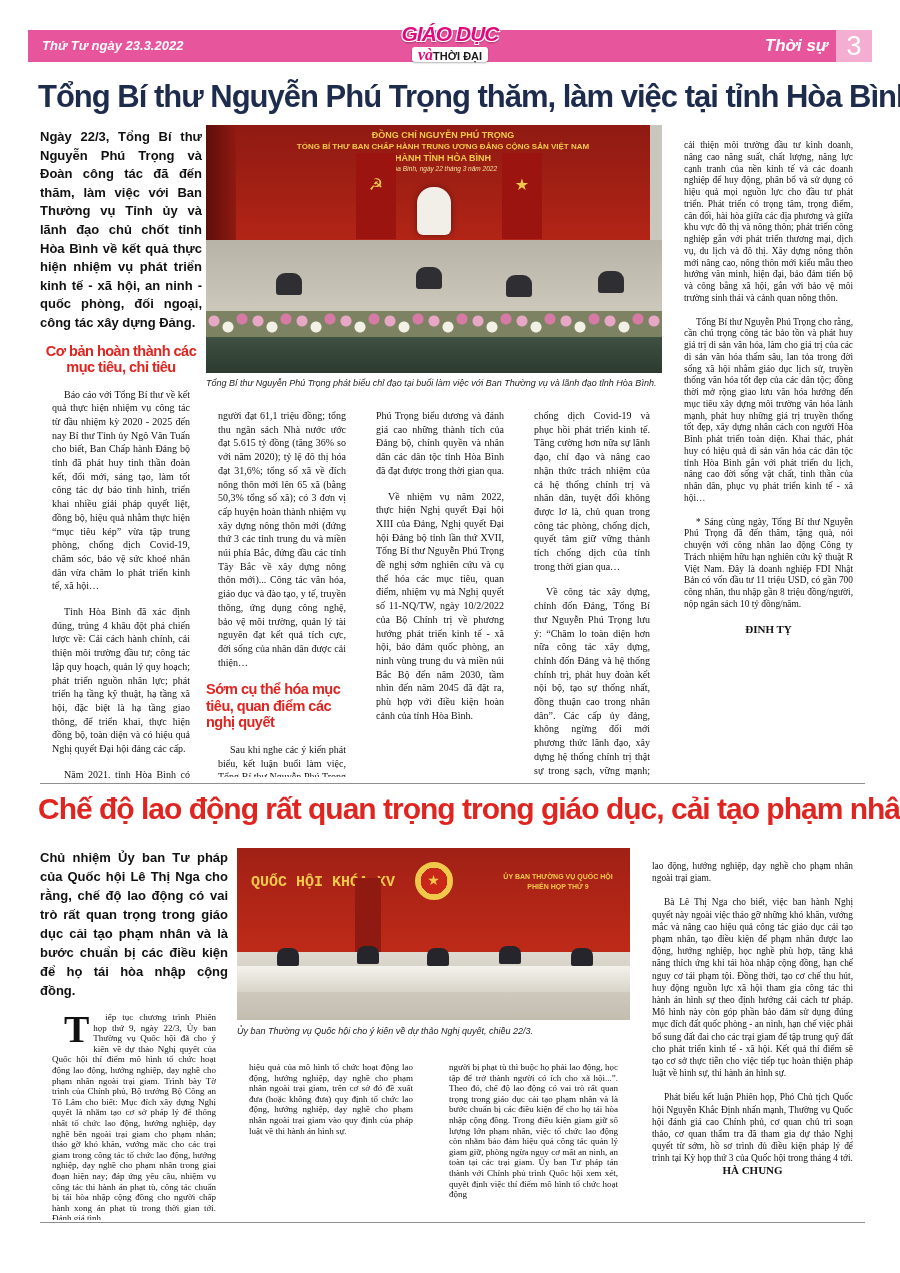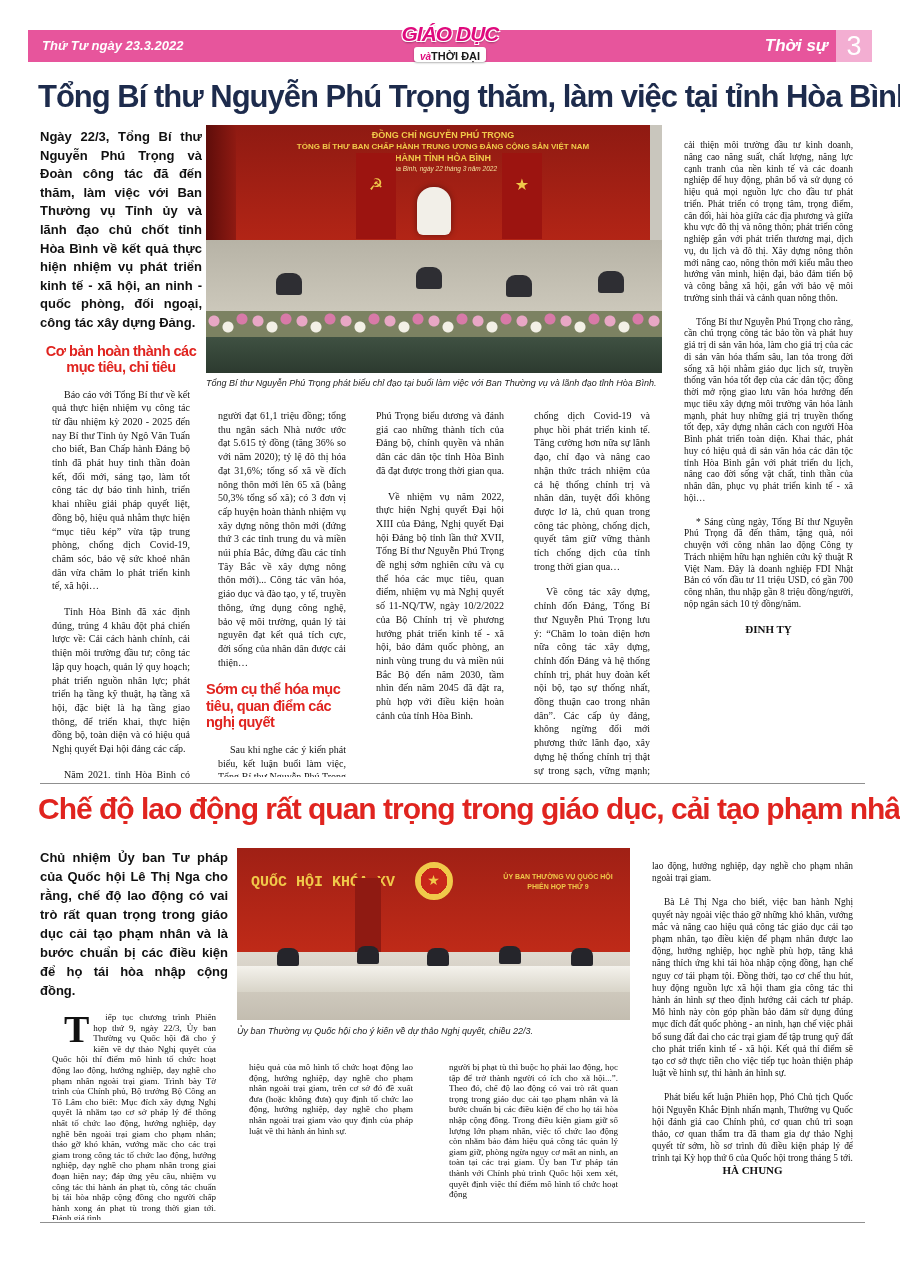--- a/index.html
+++ b/index.html
@@ -13,21 +13,21 @@
           font-family:"Liberation Sans",sans-serif;font-weight:bold;font-style:italic;font-size:17px;}
   .m-pagenum{position:absolute;right:0;top:0;width:36px;height:32px;background:#f3aed2;
           color:#fff;font-family:"Liberation Sans",sans-serif;font-weight:300;font-size:27px;
           line-height:32px;text-align:center;}
   .m-logo{position:absolute;left:50%;transform:translateX(-50%);top:-8px;width:140px;height:48px;text-align:center;}
   .m-logo-top{display:block;font-family:"Liberation Sans",sans-serif;font-style:italic;font-weight:900;
           font-size:21px;letter-spacing:-1px;color:#df0a7d;
           text-shadow:-1px -1px 0 #fff,1px -1px 0 #fff,-1px 1px 0 #fff,1px 1px 0 #fff,0 2px 2px rgba(0,0,0,.35);}
   .m-logo-pill{display:inline-block;margin-top:-3px;background:#fff;border-radius:3px;padding:0 6px;height:15px;line-height:15px;
           box-shadow:0 1px 2px rgba(0,0,0,.3);}
-  .m-logo-va{font-family:Liberation Sans, sans-serif;font-style:italic;font-weight:bold;font-size:10px;color:#df0a7d;}
+  .m-logo-va{font-family:Liberation Serif, serif;font-style:italic;font-weight:bold;font-size:16px;color:#df0a7d;}
   .m-logo-bottom{font-family:"Liberation Sans",sans-serif;font-weight:900;font-size:11px;letter-spacing:0;color:#1a1a1a;}
   
   .h1-a1{position:absolute;left:38px;top:79px;width:828px;text-align:center;
          font-family:"Liberation Sans",sans-serif;font-weight:800;font-size:31px;letter-spacing:-1px;
          color:#1d2b4c;white-space:nowrap;}
   .h1-a2{position:absolute;left:38px;top:792px;width:828px;text-align:center;
          font-family:"Liberation Sans",sans-serif;font-weight:800;font-size:30px;letter-spacing:-1px;
          color:#e0241f;white-space:nowrap;}
   
   .bodycol{position:absolute;text-align:justify;overflow:hidden;}
@@ -216,19 +216,19 @@
       <p>hiệu quả của mô hình tổ chức hoạt động lao động, hướng nghiệp, dạy nghề cho phạm nhân ngoài trại giam, trên cơ sở đó đề xuất đưa (hoặc không đưa) quy định tổ chức lao động, hướng nghiệp, dạy nghề cho phạm nhân ngoài trại giam vào quy định của pháp luật về thi hành án hình sự.</p>
     </div>
   <div class="bodycol a2-colC a2-body cont">
       <p>người bị phạt tù thì buộc họ phải lao động, học tập để trở thành người có ích cho xã hội...”. Theo đó, chế độ lao động có vai trò rất quan trọng trong giáo dục cải tạo phạm nhân và là bước chuẩn bị các điều kiện để cho họ tái hòa nhập cộng đồng. Trong điều kiện giam giữ số lượng lớn phạm nhân, việc tổ chức lao động còn nhằm bảo đảm hiệu quả công tác quản lý giam giữ, phòng ngừa nguy cơ mất an ninh, an toàn tại các trại giam. Ủy ban Tư pháp tán thành với Chính phủ trình Quốc hội xem xét, quyết định việc thí điểm mô hình tổ chức hoạt động</p>
     </div>
 
   <div class="bodycol a2-colD cont">
     <div class="cont">
         <p>lao động, hướng nghiệp, dạy nghề cho phạm nhân ngoài trại giam.</p>
         <p>Bà Lê Thị Nga cho biết, việc ban hành Nghị quyết này ngoài việc tháo gỡ những khó khăn, vướng mắc và nâng cao hiệu quả công tác giáo dục cải tạo phạm nhân, tạo điều kiện để phạm nhân được lao động, hướng nghiệp, học nghề phù hợp, tăng khả năng thích ứng khi tái hòa nhập cộng đồng, hạn chế nguy cơ tái phạm tội. Đồng thời, tạo cơ chế thu hút, huy động nguồn lực xã hội tham gia công tác thi hành án hình sự theo định hướng cải cách tư pháp. Mô hình này còn góp phần bảo đảm sử dụng đúng mục đích đất quốc phòng - an ninh, hạn chế việc phải bổ sung đất đai cho các trại giam để tập trung quỹ đất cho phát triển kinh tế - xã hội. Kết quả thí điểm sẽ tạo cơ sở thực tiễn cho việc tiếp tục hoàn thiện pháp luật về hình sự, thi hành án hình sự.</p>
-        <p>Phát biểu kết luận Phiên họp, Phó Chủ tịch Quốc hội Nguyễn Khắc Định nhấn mạnh, Thường vụ Quốc hội đánh giá cao Chính phủ, cơ quan chủ trì soạn thảo, cơ quan thẩm tra đã tham gia dự thảo Nghị quyết từ sớm, hồ sơ trình đủ điều kiện pháp lý để trình tại Kỳ họp thứ 6 của Quốc hội trong tháng 5 tới.</p>
+        <p>Phát biểu kết luận Phiên họp, Phó Chủ tịch Quốc hội Nguyễn Khắc Định nhấn mạnh, Thường vụ Quốc hội đánh giá cao Chính phủ, cơ quan chủ trì soạn thảo, cơ quan thẩm tra đã tham gia dự thảo Nghị quyết từ sớm, hồ sơ trình đủ điều kiện pháp lý để trình tại Kỳ họp thứ 3 của Quốc hội trong tháng 4 tới.</p>
       </div>
     <div class="byline byline-inline">HÀ CHUNG</div>
   </div>
 
   <div class="rule" style="top:1222px"></div>
 </div>
 
 </body></html>

